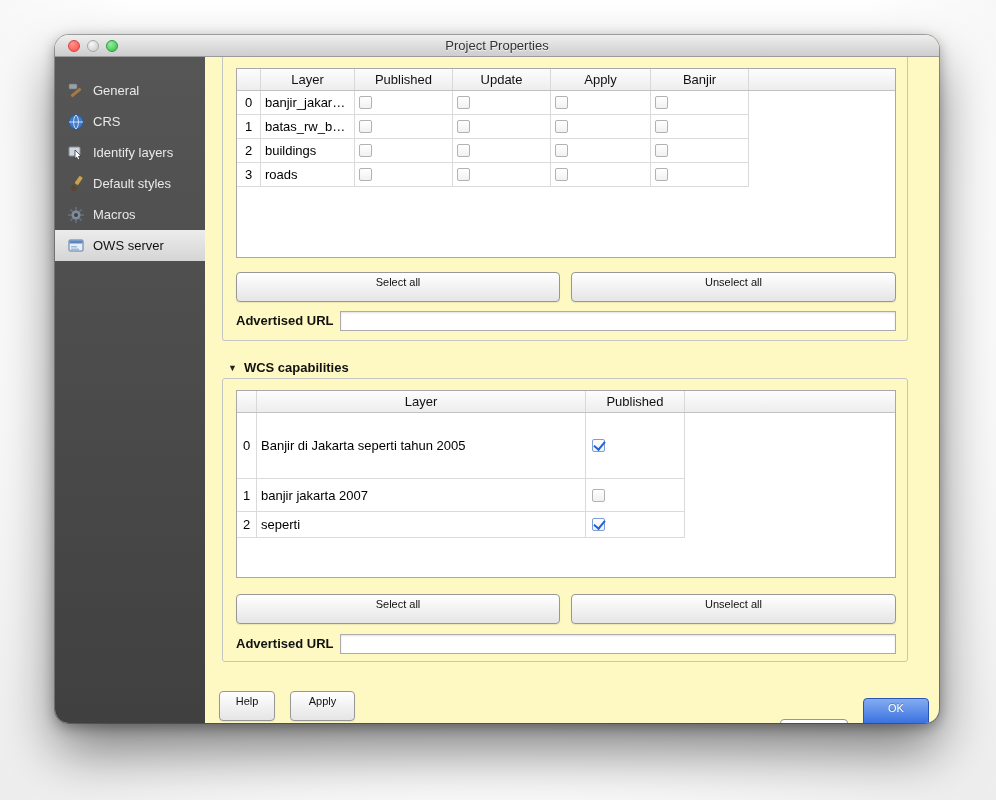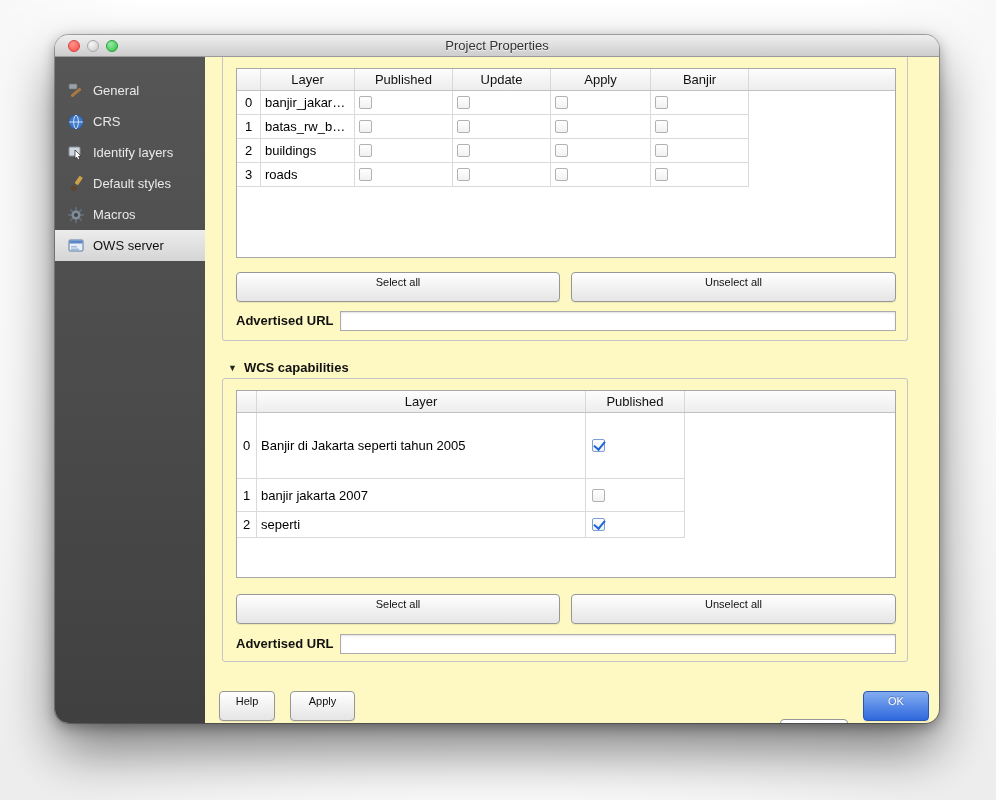--- a/index.html
+++ b/index.html
@@ -70,21 +70,21 @@
   .checkbox.checked { border-color:#7d9fd4; }
   .checkbox.checked::after { content:""; position:absolute; left:3px; top:-1px;
     width:5px; height:9px; border-right:2px solid #1c63d8; border-bottom:2px solid #1c63d8;
     transform: rotate(40deg); }
 
   
   .btn { position:absolute; height:30px; border:1px solid #979797; border-radius:4px;
     background:linear-gradient(#ffffff,#e5e5e5); font-size:11px; color:#111;
     text-align:center; line-height:19px; box-shadow:0 1px 1px rgba(0,0,0,.08); cursor:default; }
   .btn.primary { background:linear-gradient(#83acf0,#2f68de); border-color:#2b55b5; color:#fff;
-    text-shadow:0 -1px 0 rgba(0,0,0,.25); }
+    text-shadow:0 -1px 0 rgba(0,0,0,.25);margin-top:7px; }
   .sel1 { left:31px;  top:215px; width:324px; }
   .uns1 { left:366px; top:215px; width:325px; }
   .sel2 { left:31px;  top:537px; width:324px; }
   .uns2 { left:366px; top:537px; width:325px; }
   .help   { left:14px;  top:634px; width:56px; }
   .apply  { left:85px;  top:634px; width:65px; }
   .cancel { left:575px; top:634px; width:68px;margin-top:28px; }
   .ok     { left:658px; top:634px; width:66px; }
 
   

